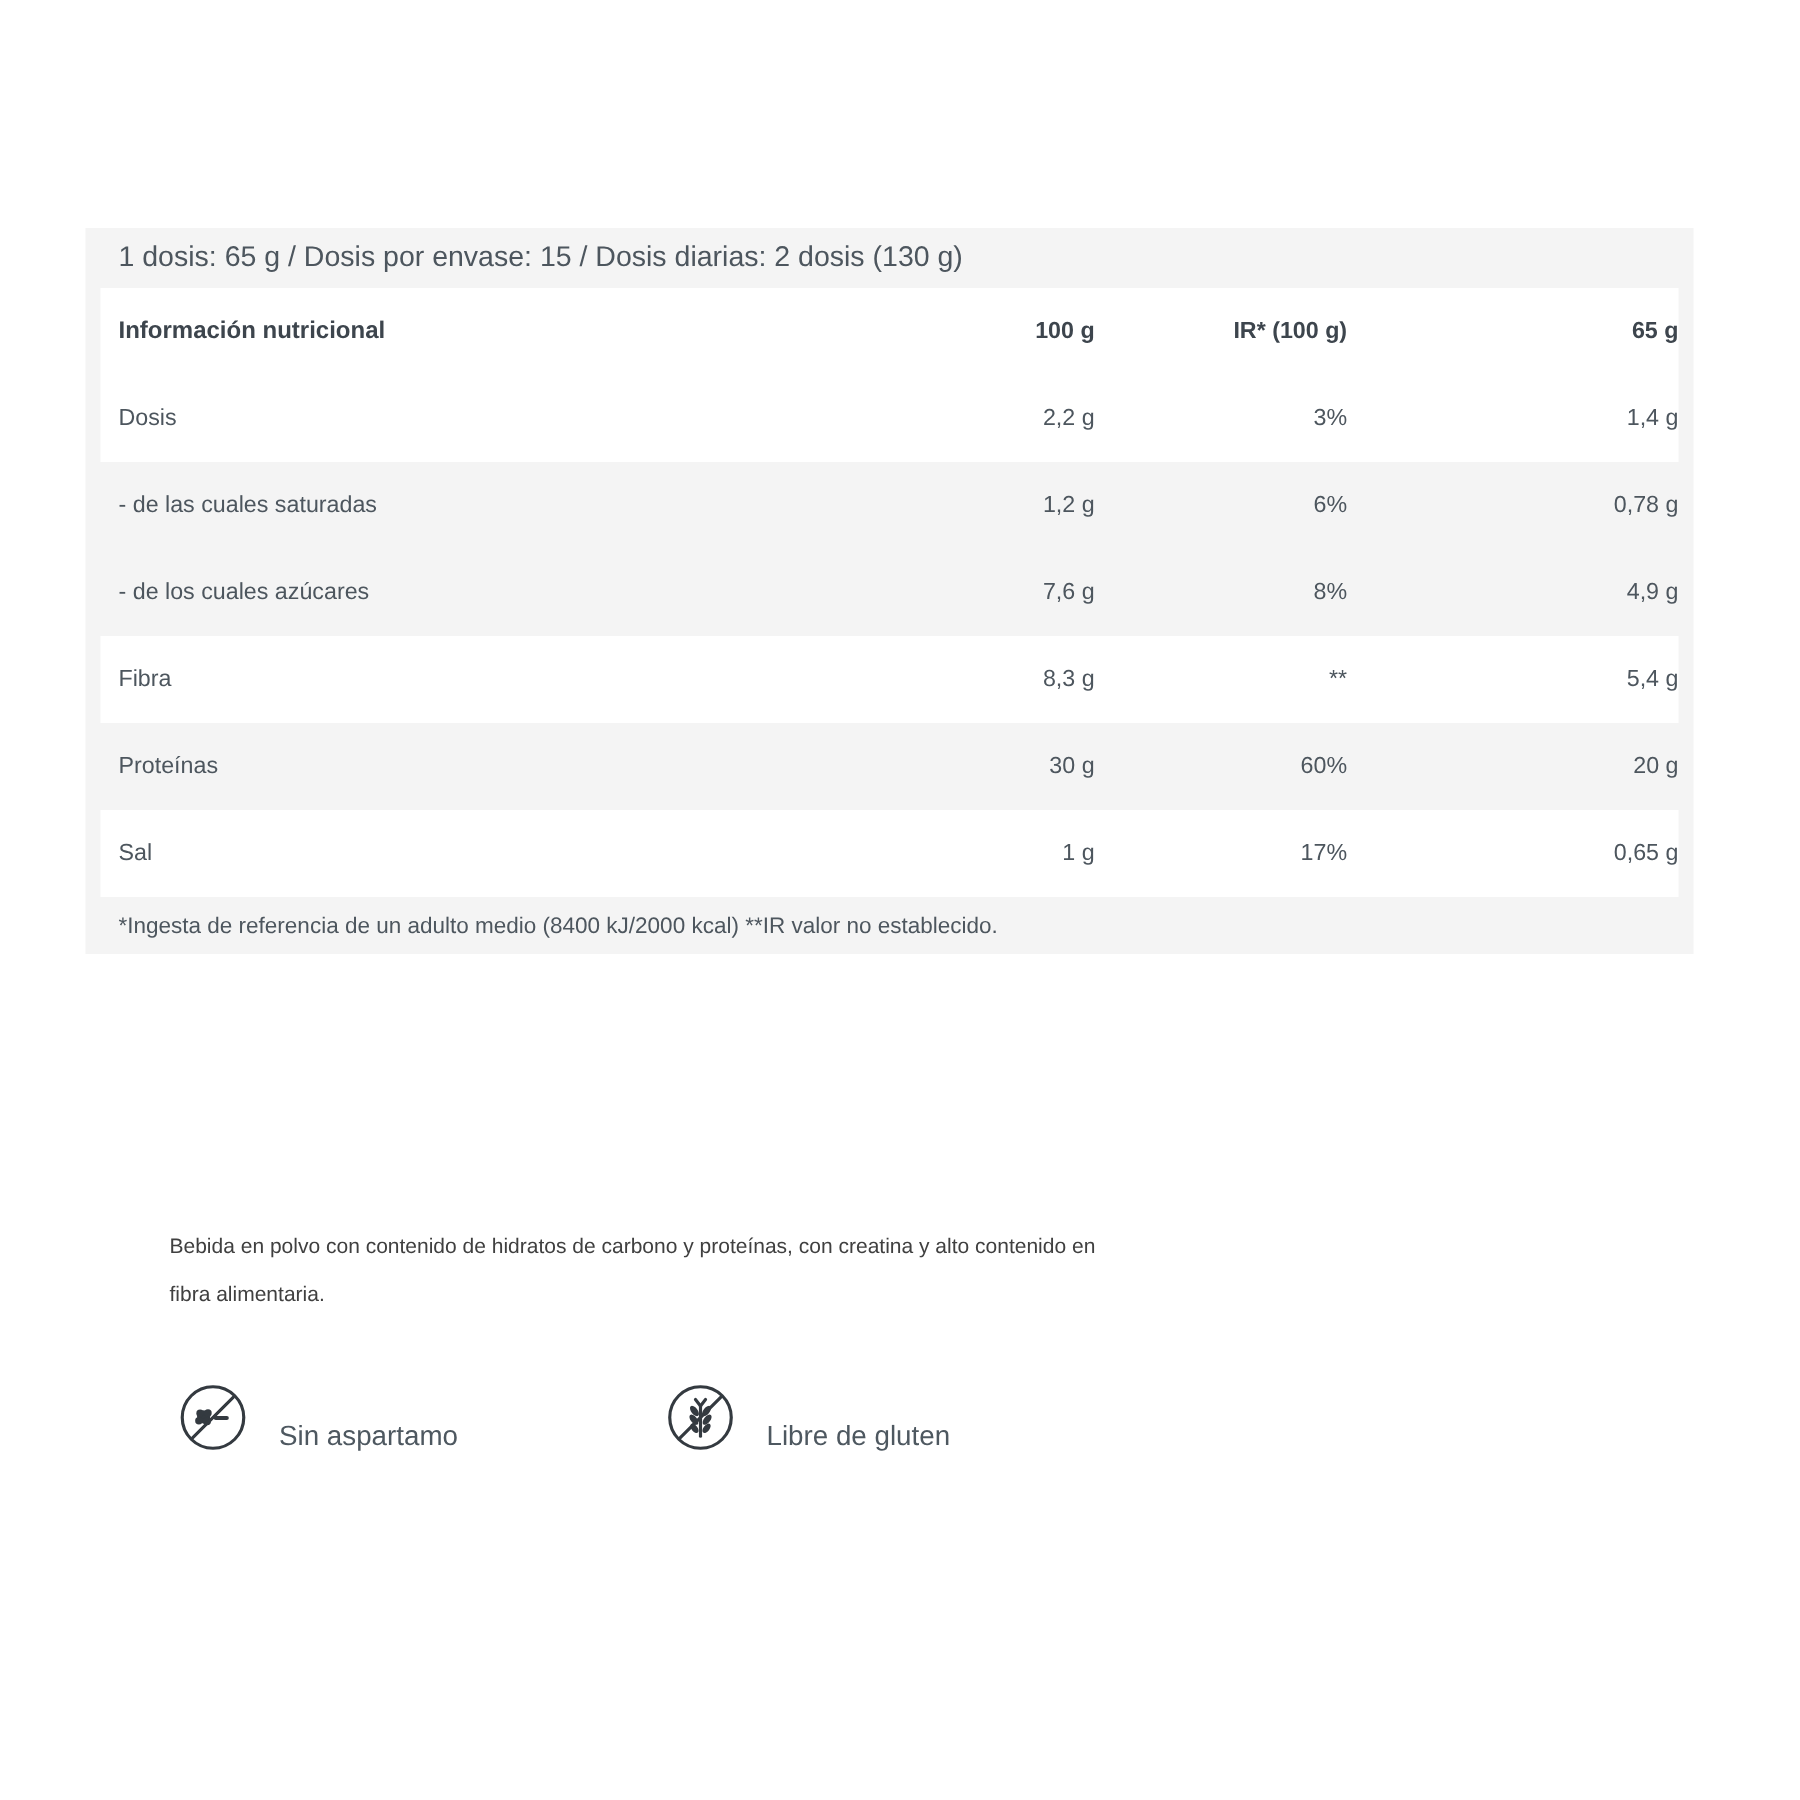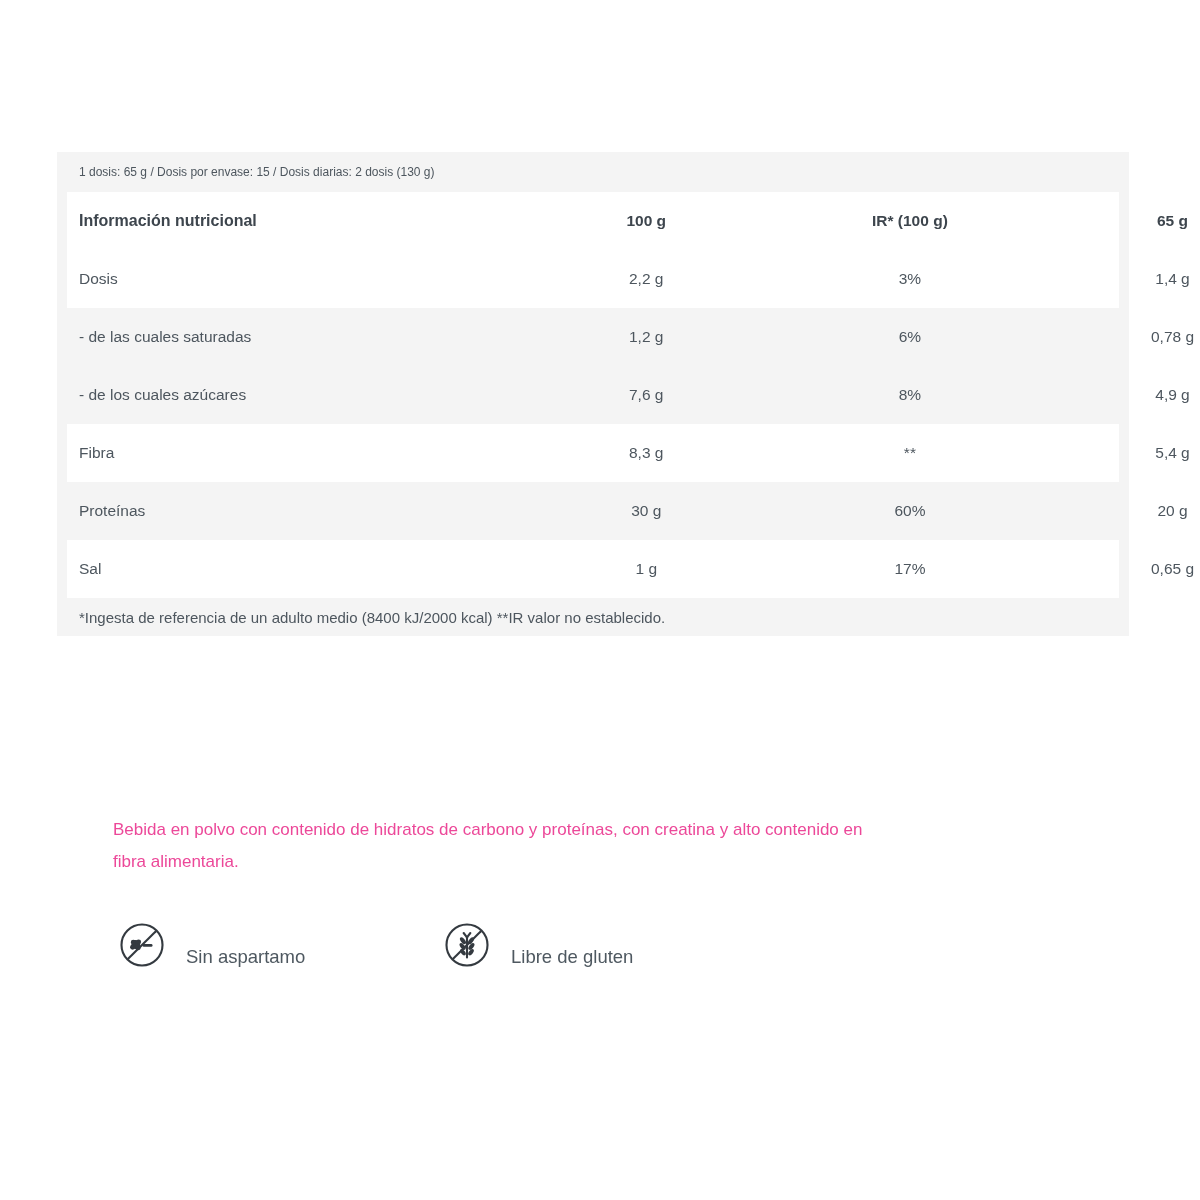--- a/index.html
+++ b/index.html
@@ -16,53 +16,52 @@
   .card {
     position: absolute;
     left: 57px; top: 152px;
     width: 1072px;
     background: #f4f4f4;
   }
   .serving-band {
     height: 40px;
     display: flex; align-items: center;
     padding-left: 22px;
-    font-size: 12px;
+    font-size: 19px;
     color: #4d565e;
   }
   .trow {
     display: grid;
     grid-template-columns: 38% 25% 16% 21%;
     align-items: center;
     height: 58px;
     font-size: 15.5px;
-    gap: 48px;
   }
   .trow.white { background: #ffffff; margin: 0 10px; }
   .trow.gray  { background: transparent; padding: 0 10px; }
   .trow .cell.label { padding-left: 12px; text-align: left; }
-  .trow .cell.val   { text-align: center; }
+  .trow .cell.val   { text-align: right; }
   .trow .cell.val.last { padding-left: 40px; }
   .trow.header { font-weight: bold; color: #3d454d; }
   .trow.header .cell.label { font-size: 16px; }
   .footnote-band {
     height: 38px;
     display: flex; align-items: center;
     padding-left: 22px;
     font-size: 15px;
     color: #4d565e;
   }
 
   
   .description {
     position: absolute;
     left: 113px; top: 814px;
-    font-size: 17px;
+    font-size: 14px;
     line-height: 32px;
-    color: #ec4899;
+    color: #404040;
   }
   .description .line { white-space: nowrap; }
 
   
   .badges {
     position: absolute;
     left: 119px; top: 922px;
     display: flex;
     align-items: center;
   }

